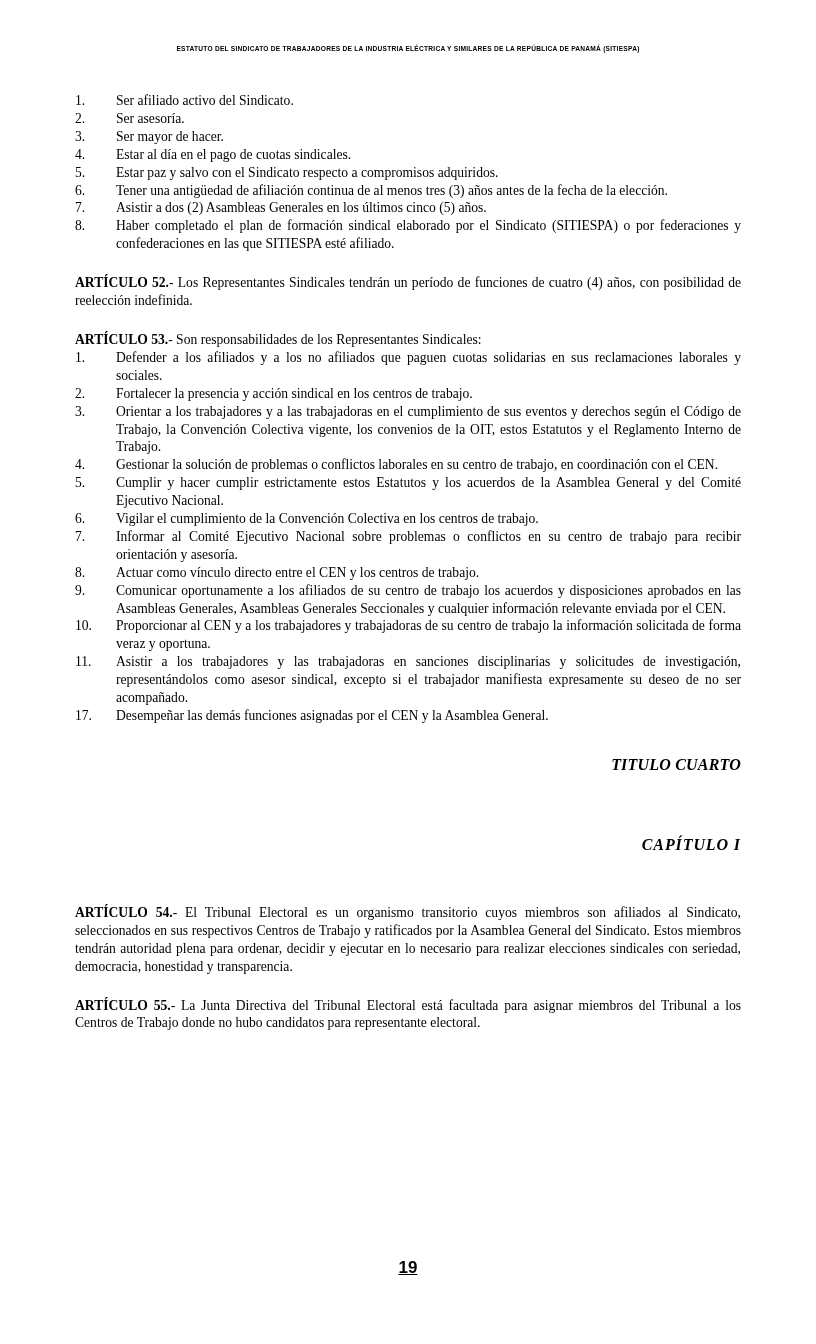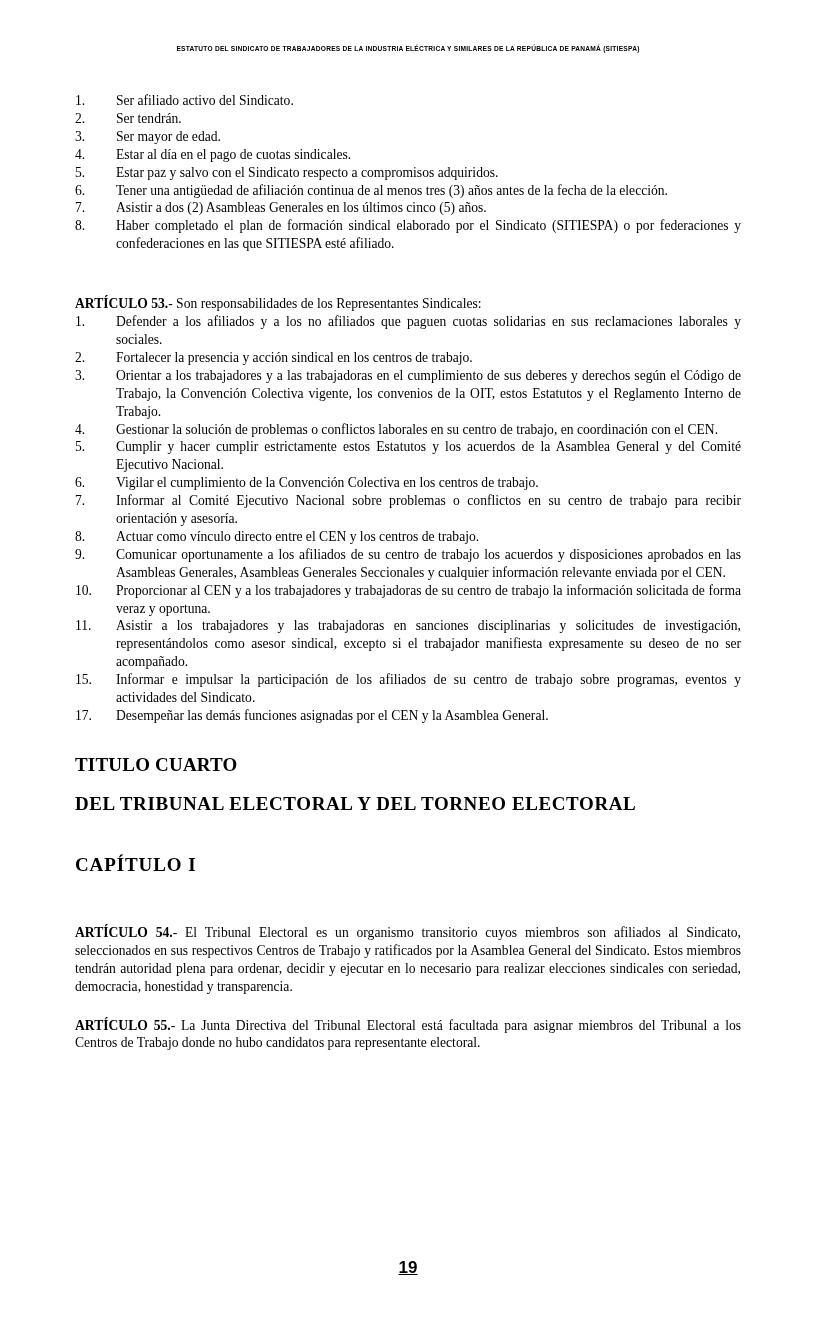--- a/index.html
+++ b/index.html
@@ -73,25 +73,26 @@
     margin: 0;
   }
   .para .lead {
     font-weight: bold;
   }
   .gap-sm { height: 19px; }
   .gap-md { height: 21px; }
   .gap-lg { height: 30px; }
   .gap-xl { height: 41px; }
   .center-title {
-    text-align: left;
-    font-weight: bold;
-    font-size: 19px;
+    text-align: right;
+    font-weight: bold;
+    font-size: 16px;
     line-height: 20px;
     letter-spacing: 0.2px;
+    font-style: italic;
   }
   .center-title.spaced {
     letter-spacing: 0.9px;
   }
   .center-title.wide {
     letter-spacing: 0.6px;
   }
   .page-number {
     position: absolute;
     left: 0;
@@ -113,25 +114,25 @@
 
   <div class="content">
 
     <ol class="ol-list">
       <li class="ol-item">
         <span class="num">1.</span>
         <span class="txt">Ser afiliado activo del Sindicato.</span>
       </li>
       <li class="ol-item">
         <span class="num">2.</span>
-        <span class="txt">Ser tendrán.</span>
+        <span class="txt">Ser asesoría.</span>
       </li>
       <li class="ol-item">
         <span class="num">3.</span>
-        <span class="txt">Ser mayor de edad.</span>
+        <span class="txt">Ser mayor de hacer.</span>
       </li>
       <li class="ol-item">
         <span class="num">4.</span>
         <span class="txt">Estar al día en el pago de cuotas sindicales.</span>
       </li>
       <li class="ol-item">
         <span class="num">5.</span>
         <span class="txt">Estar paz y salvo con el Sindicato respecto a compromisos adquiridos.</span>
       </li>
       <li class="ol-item">
@@ -143,37 +144,38 @@
         <span class="txt">Asistir a dos (2) Asambleas Generales en los últimos cinco (5) años.</span>
       </li>
       <li class="ol-item">
         <span class="num">8.</span>
         <span class="txt">Haber completado el plan de formación sindical elaborado por el Sindicato (SITIESPA) o por federaciones y confederaciones en las que SITIESPA esté afiliado.</span>
       </li>
     </ol>
 
     <div class="gap-md"></div>
 
+    <p class="para"><span class="lead">ARTÍCULO 52.</span><span>- Los Representantes Sindicales tendrán un período de funciones de cuatro (4) años, con posibilidad de reelección indefinida.</span></p>
 
     <div class="gap-md"></div>
 
     <p class="para"><span class="lead">ARTÍCULO 53.</span><span>- Son responsabilidades de los Representantes Sindicales:</span></p>
 
     <ol class="ol-list">
       <li class="ol-item">
         <span class="num">1.</span>
         <span class="txt">Defender a los afiliados y a los no afiliados que paguen cuotas solidarias en sus reclamaciones laborales y sociales.</span>
       </li>
       <li class="ol-item">
         <span class="num">2.</span>
         <span class="txt">Fortalecer la presencia y acción sindical en los centros de trabajo.</span>
       </li>
       <li class="ol-item">
         <span class="num">3.</span>
-        <span class="txt">Orientar a los trabajadores y a las trabajadoras en el cumplimiento de sus deberes y derechos según el Código de Trabajo, la Convención Colectiva vigente, los convenios de la OIT, estos Estatutos y el Reglamento Interno de Trabajo.</span>
+        <span class="txt">Orientar a los trabajadores y a las trabajadoras en el cumplimiento de sus eventos y derechos según el Código de Trabajo, la Convención Colectiva vigente, los convenios de la OIT, estos Estatutos y el Reglamento Interno de Trabajo.</span>
       </li>
       <li class="ol-item">
         <span class="num">4.</span>
         <span class="txt">Gestionar la solución de problemas o conflictos laborales en su centro de trabajo, en coordinación con el CEN.</span>
       </li>
       <li class="ol-item">
         <span class="num">5.</span>
         <span class="txt">Cumplir y hacer cumplir estrictamente estos Estatutos y los acuerdos de la Asamblea General y del Comité Ejecutivo Nacional.</span>
       </li>
       <li class="ol-item">
@@ -194,36 +196,31 @@
       </li>
       <li class="ol-item">
         <span class="num">10.</span>
         <span class="txt">Proporcionar al CEN y a los trabajadores y trabajadoras de su centro de trabajo la información solicitada de forma veraz y oportuna.</span>
       </li>
       <li class="ol-item">
         <span class="num">11.</span>
         <span class="txt">Asistir a los trabajadores y las trabajadoras en sanciones disciplinarias y solicitudes de investigación, representándolos como asesor sindical, excepto si el trabajador manifiesta expresamente su deseo de no ser acompañado.</span>
       </li>
       <li class="ol-item">
-        <span class="num">15.</span>
-        <span class="txt">Informar e impulsar la participación de los afiliados de su centro de trabajo sobre programas, eventos y actividades del Sindicato.</span>
-      </li>
-      <li class="ol-item">
         <span class="num">17.</span>
         <span class="txt">Desempeñar las demás funciones asignadas por el CEN y la Asamblea General.</span>
       </li>
     </ol>
 
     <div class="gap-lg"></div>
 
     <div class="center-title">TITULO CUARTO</div>
 
     <div class="gap-sm"></div>
 
-    <div class="center-title wide">DEL TRIBUNAL ELECTORAL Y DEL TORNEO ELECTORAL</div>
 
     <div class="gap-xl"></div>
 
     <div class="center-title spaced">CAPÍTULO I</div>
 
     <div class="gap-sm"></div>
 
 
     <div class="gap-lg"></div>
 

